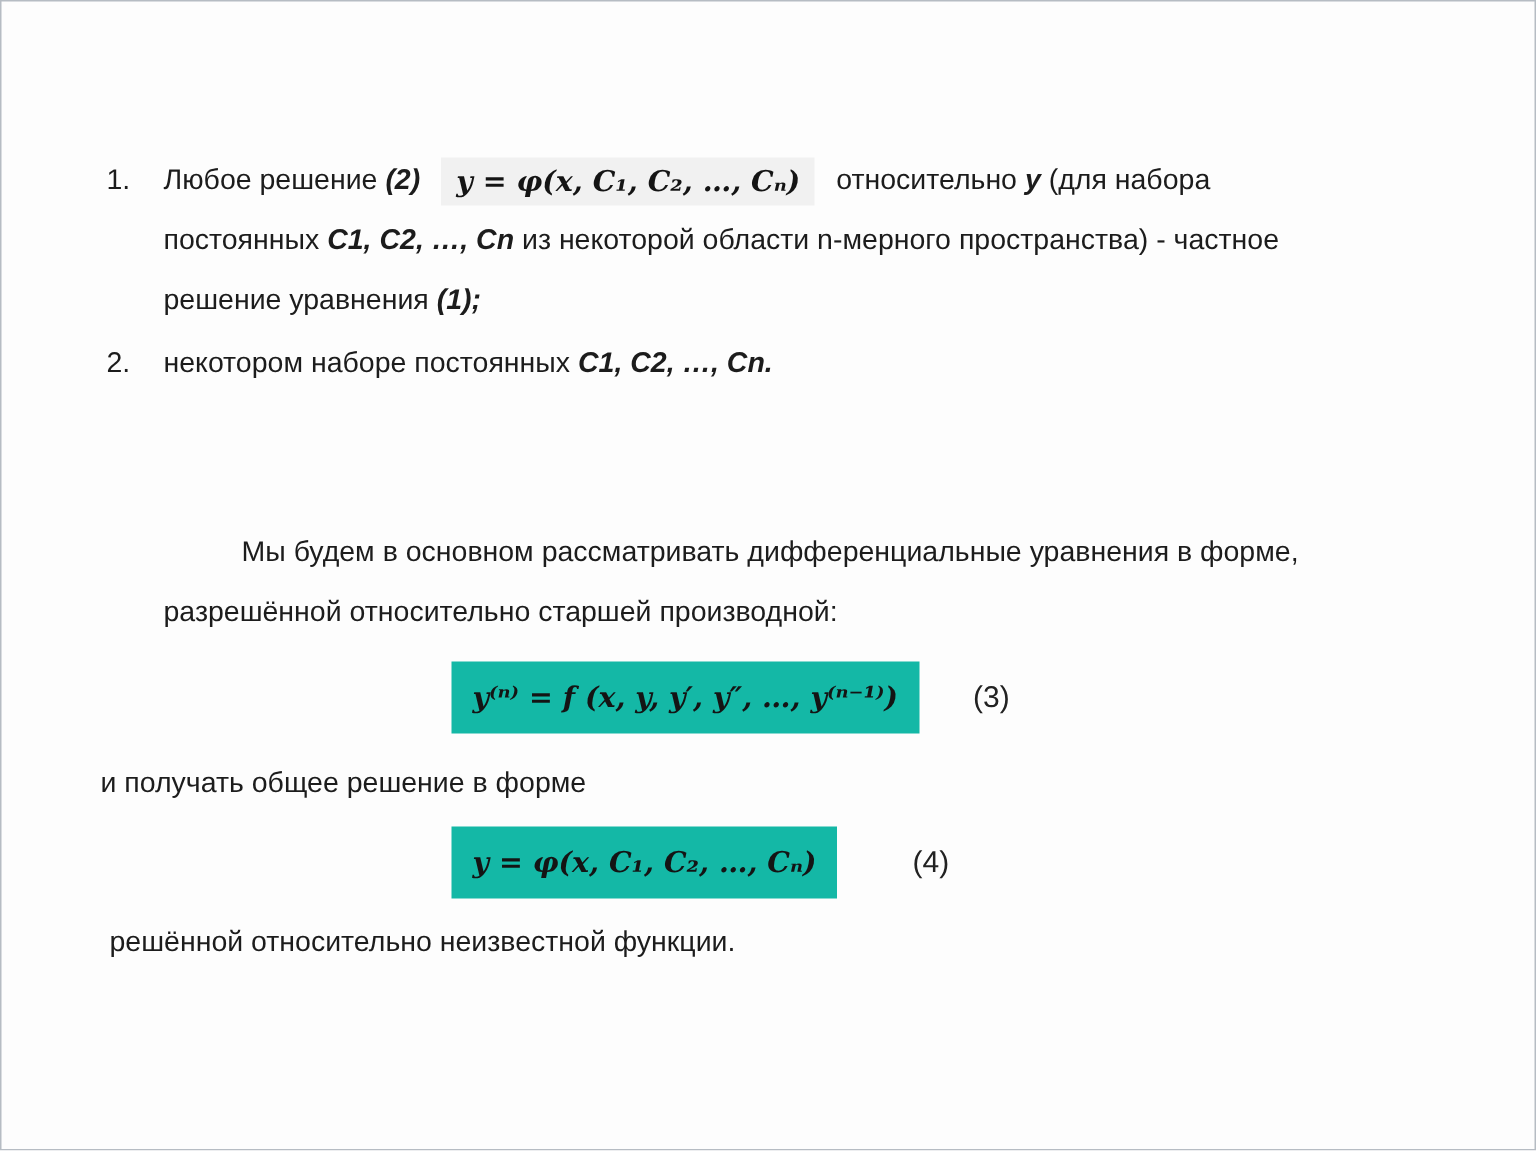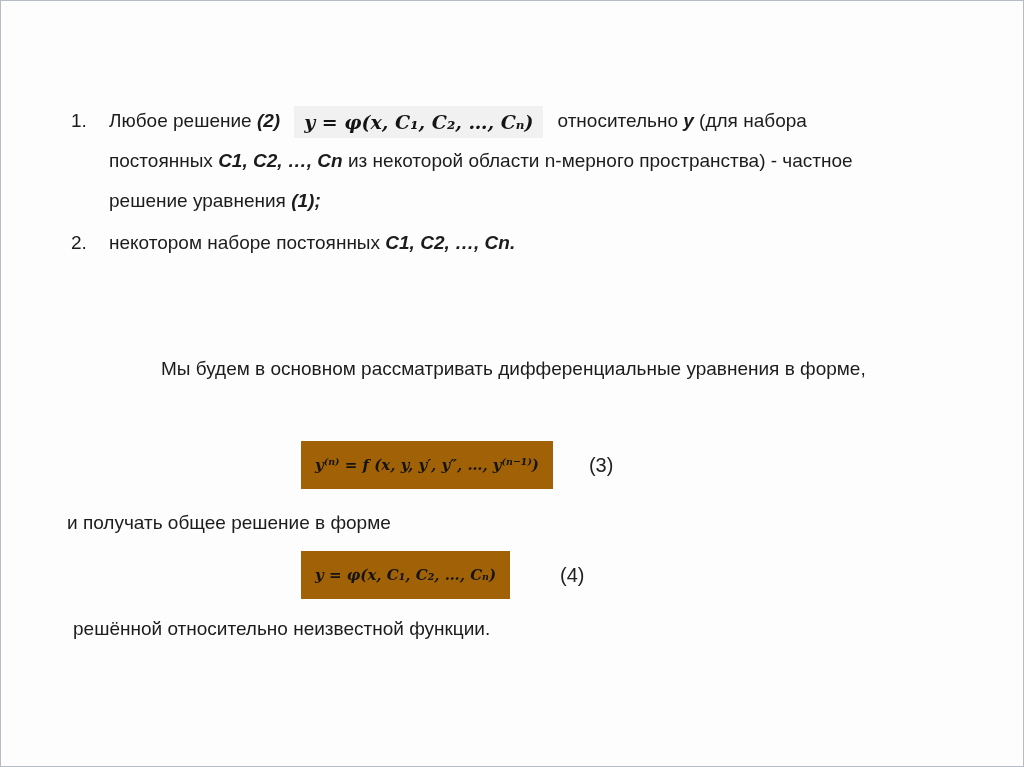--- a/index.html
+++ b/index.html
@@ -70,25 +70,25 @@
   .para-between { top: 502px; left: 66px; }
   .para-closing { top: 608px; left: 72px; }
   .eq-row {
     position: absolute;
     display: flex;
     align-items: center;
   }
   .eq-row.eq3 { top: 440px; left: 300px; }
   .eq-row.eq4 { top: 550px; left: 300px; }
   .eq-patch {
-    background: #a16207;
+    background: #14b8a6;
     font-family: "DejaVu Serif", "Liberation Serif", serif;
     font-style: italic;
     font-weight: 700;
-    font-size: 15px;
+    font-size: 19px;
     line-height: 30px;
     padding: 9px 14px;
     color: #141414;
     white-space: nowrap;
   }
   .eq-label {
     font-family: "Liberation Sans", sans-serif;
     font-style: normal;
     font-weight: 400;
     font-size: 20px;
@@ -117,20 +117,21 @@
       <div class="item-number">2.</div>
       <div class="item-text">
         <div class="tline"><span>некотором наборе постоянных </span><span class="bi">C1, C2, …, Cn.</span></div>
       </div>
     </div>
 
   </div>
 
   <div class="para para-intro">
     <div class="tline indent">Мы будем в основном рассматривать дифференциальные уравнения в форме,</div>
+    <div class="tline">разрешённой относительно старшей производной:</div>
   </div>
 
   <div class="eq-row eq3">
     <span class="eq-patch">y⁽ⁿ⁾ = f (x, y, y′, y″, …, y⁽ⁿ⁻¹⁾)</span>
     <span class="eq-label">(3)</span>
   </div>
 
   <div class="para para-between">
     <div class="tline">и получать общее решение в форме</div>
   </div>

